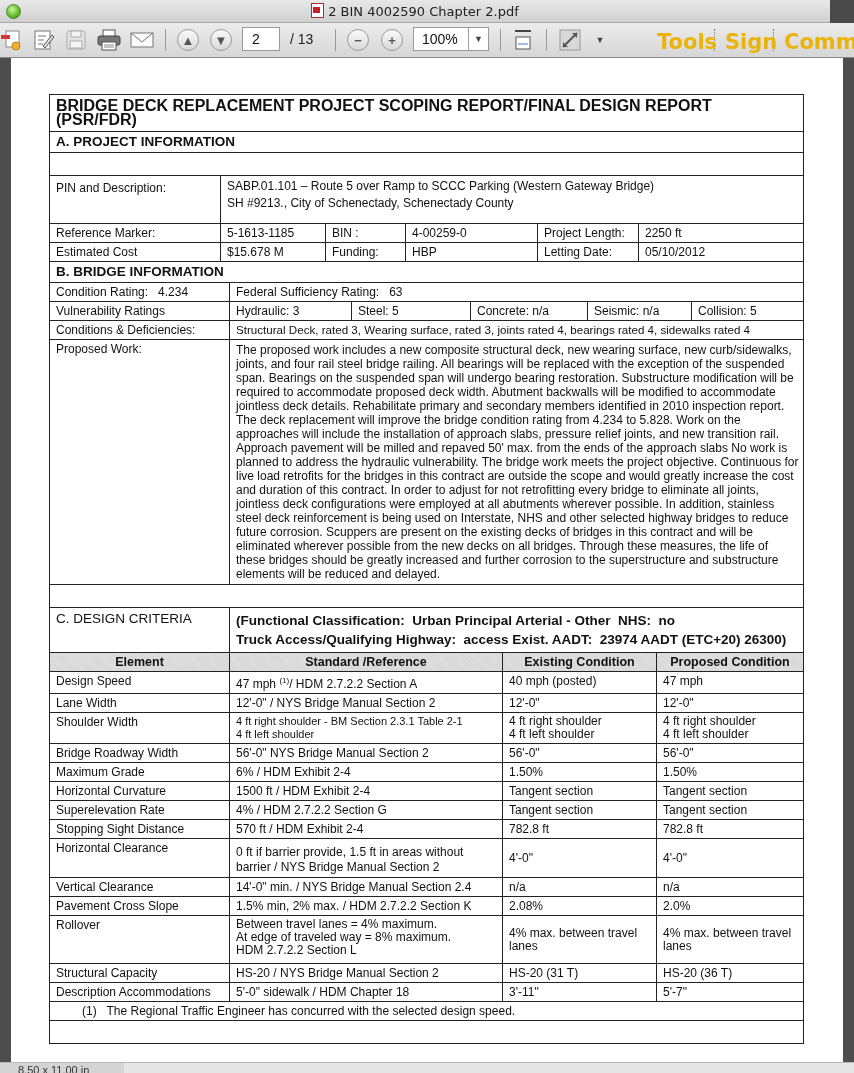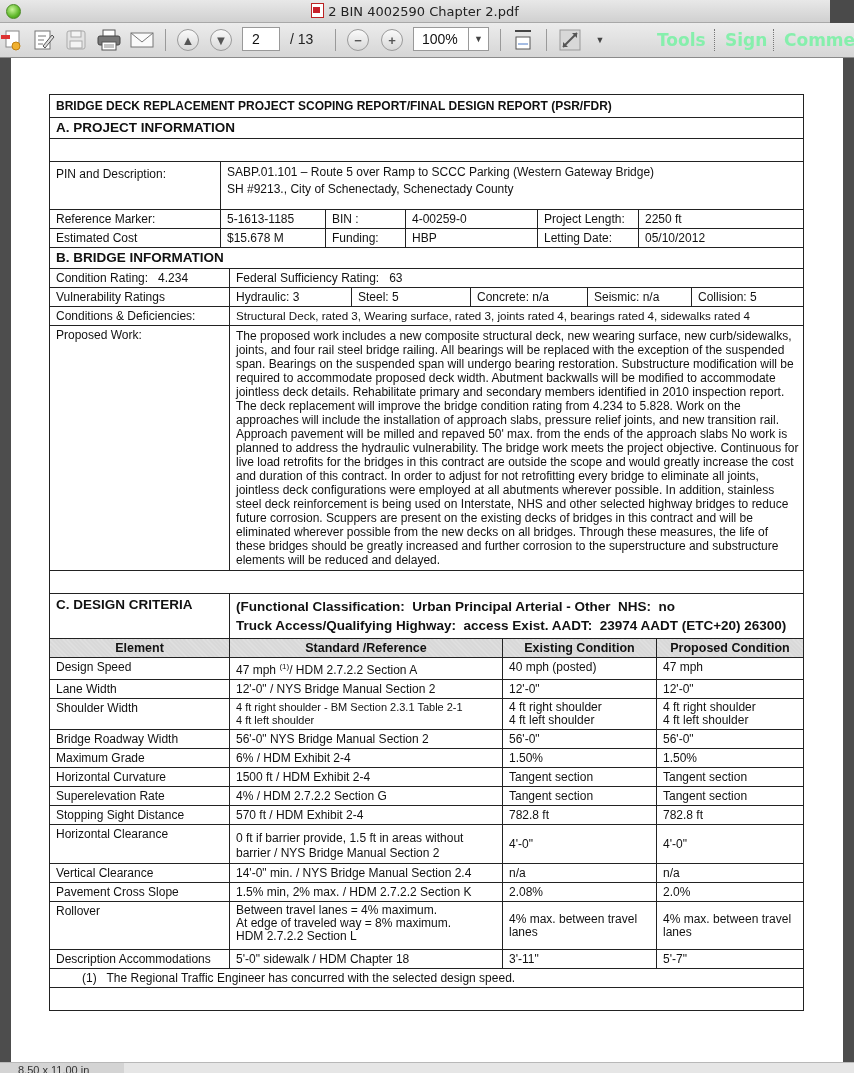--- a/index.html
+++ b/index.html
@@ -15,38 +15,38 @@
   
   .toolbar { position:absolute; left:0; top:23px; width:854px; height:34px; background:linear-gradient(#ececec,#d6d6d6); border-bottom:1px solid #8a8a8a; }
   .tb { position:absolute; top:5px; height:24px; display:flex; align-items:center; justify-content:center; }
   .sep { position:absolute; top:6px; width:1px; height:22px; background:#9a9a9a; }
   .dsep { position:absolute; top:6px; width:0; height:22px; border-left:1px dotted #777; }
   .round-btn { width:22px; height:22px; border-radius:50%; border:1px solid #9a9a9a; background:linear-gradient(#fafafa,#d8d8d8); box-sizing:border-box; display:flex; align-items:center; justify-content:center; color:#555; font-size:13px; font-weight:bold; }
   .pageinput { position:absolute; left:242px; top:27px; width:38px; height:24px; background:#fff; border:1px solid #999; box-sizing:border-box; font-size:14px; padding:3px 0 0 9px; color:#111; }
   .pagetotal { position:absolute; left:290px; top:31px; font-size:14px; color:#222; }
   .zoominput { position:absolute; left:413px; top:27px; width:76px; height:24px; background:#fff; border:1px solid #999; box-sizing:border-box; font-size:14px; padding:3px 0 0 8px; color:#111; }
   .zoominput .dd { position:absolute; right:0; top:0; width:19px; height:22px; border-left:1px solid #999; text-align:center; font-size:9px; line-height:22px; color:#444; }
-  .tlink { position:absolute; top:30px; font-size:17px; font-weight:bold; color:#86efac; font-family:"DejaVu Sans", sans-serif; }
+  .tlink { position:absolute; top:30px; font-size:21px; font-weight:bold; color:#eab308; font-family:"DejaVu Sans", sans-serif; }
 
   
   .viewer { position:absolute; left:0; top:58px; width:854px; height:1004px; background:#4d4d4d; }
   .page { position:absolute; left:11px; top:0; width:832px; height:1004px; background:#fff; }
   .statusbar { position:absolute; left:0; top:1062px; width:854px; height:11px; background:#e6e6e6; border-top:1px solid #b8b8b8; }
   .statusbar .dim { position:absolute; left:0; top:0; width:124px; height:11px; background:#d4d4d4; font-size:11px; color:#333; padding-left:18px; line-height:14px; overflow:hidden; box-sizing:border-box; }
 
   
   .doc { position:absolute; left:49px; top:94px; width:754px; font-family:"Liberation Sans", sans-serif; color:#111; }
   table { border-collapse:collapse; width:754px; table-layout:fixed; }
   td, th { border:1px solid #222; font-size:12px; padding:2px 6px; vertical-align:top; line-height:14px; font-weight:normal; text-align:left; }
-  .h1 { font-size:12px; font-weight:bold; padding:4px 6px; }
+  .h1 { font-size:16px; font-weight:bold; padding:4px 6px; }
   .h2 { font-size:13.5px; font-weight:bold; padding:3px 6px; }
   .blank { height:18px; }
   .para { font-size:12px; line-height:14px; padding:3px 4px 3px 6px; }
   .shade { background:#d8d8d8; background-image:repeating-linear-gradient(45deg, rgba(255,255,255,0.25) 0 1px, transparent 1px 3px); font-weight:bold; text-align:center; font-size:12.5px; }
-  .dc-label { font-size:13.5px; font-weight:bold; padding:4px 6px;margin-top:28px; }
+  .dc-label { font-size:13.5px; font-weight:normal; padding:4px 6px;margin-top:28px; }
   .dc-sub { font-size:13.5px; font-weight:bold; padding:3px 6px; line-height:19px;margin-left:14px; }
   .mid { vertical-align:middle; }
   sup { font-size:8px; }
   .foot { padding-left:32px; }
 </style>
 </head>
 <body>
 
 <div class="titlebar">
   <div class="traffic"></div>
@@ -337,20 +337,26 @@
       <td class="mid" style="line-height:13px">
             <div>4% max. between travel</div>
             <div>lanes</div>
           </td>
       <td class="mid" style="line-height:13px">
             <div>4% max. between travel</div>
             <div>lanes</div>
           </td>
     </tr>
     <tr>
+      <td>Structural Capacity</td>
+      <td>HS-20 / NYS Bridge Manual Section 2</td>
+      <td>HS-20 (31 T)</td>
+      <td>HS-20 (36 T)</td>
+    </tr>
+    <tr>
       <td>Description Accommodations</td>
       <td>5'-0" sidewalk / HDM Chapter 18</td>
       <td>3'-11"</td>
       <td>5'-7"</td>
     </tr>
     <tr>
           <td colspan="4" class="foot" style="white-space:pre">(1)   The Regional Traffic Engineer has concurred with the selected design speed.</td>
         </tr>
     <tr>
           <td colspan="4" style="height:18px"></td>

